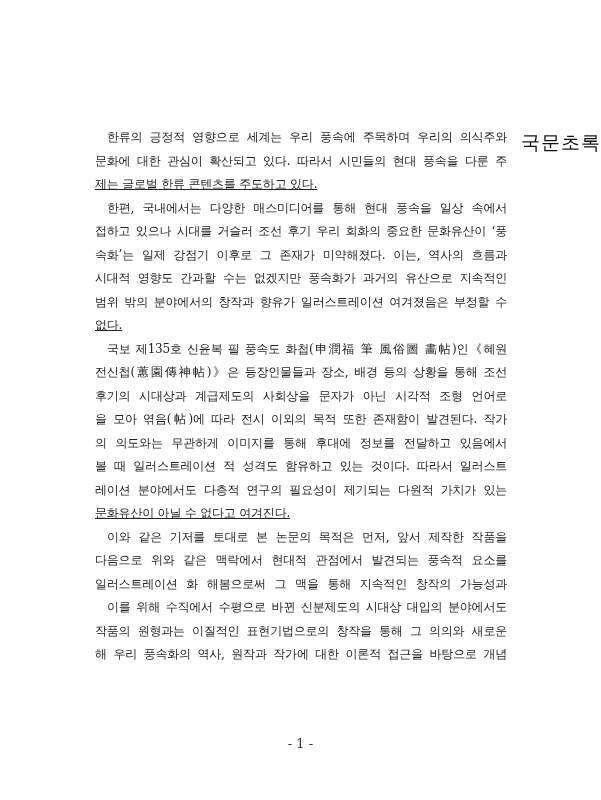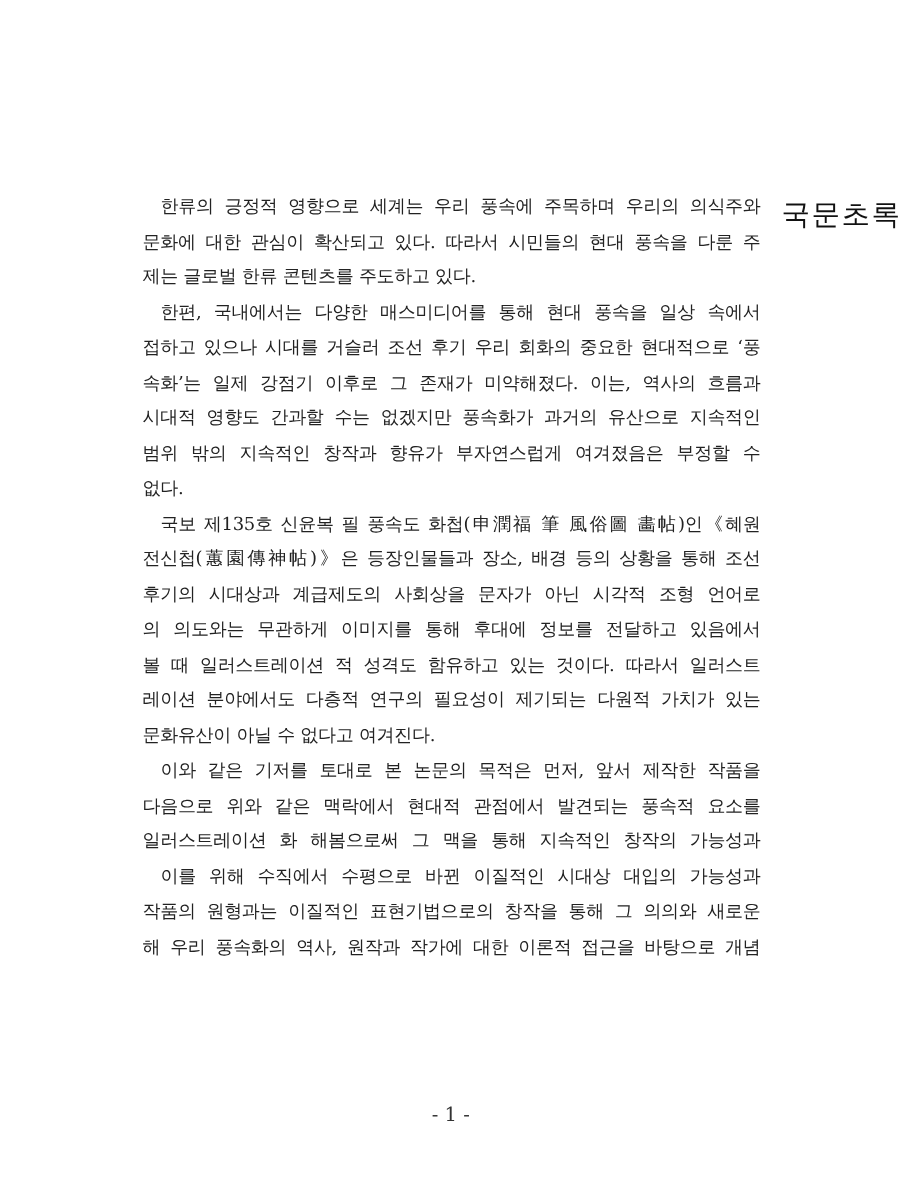--- a/index.html
+++ b/index.html
@@ -15,21 +15,21 @@
     }
     .body {
       position: absolute; left: 95px; top: 126px; width: 412px;
     }
     .line {
       height: 23.5px; line-height: 23.5px; font-size: 12px;
       white-space: nowrap; text-align: justify; text-align-last: justify;
       letter-spacing: -0.2px;
     }
     .line.indent { padding-left: 12px; }
-    .line.last { text-align-last: left; }
+    .line.last { text-align-last: left; text-decoration: underline; }
     .page-number {
       position: absolute; left: 0; width: 601px; top: 736px; text-align: center;
       font-size: 13px; color: #333;
     }
   </style>
 </head>
 <body>
 
 <div class="page">
   <div class="title">국문초록</div>
@@ -37,44 +37,45 @@
   <div class="body">
 
     <div>
       <div class="line indent">한류의 긍정적 영향으로 세계는 우리 풍속에 주목하며 우리의 의식주와</div>
       <div class="line">문화에 대한 관심이 확산되고 있다. 따라서 시민들의 현대 풍속을 다룬 주</div>
       <div class="line last">제는 글로벌 한류 콘텐츠를 주도하고 있다.</div>
     </div>
 
     <div>
       <div class="line indent">한편, 국내에서는 다양한 매스미디어를 통해 현대 풍속을 일상 속에서</div>
-      <div class="line">접하고 있으나 시대를 거슬러 조선 후기 우리 회화의 중요한 현대적으로 ‘풍</div>
+      <div class="line">접하고 있으나 시대를 거슬러 조선 후기 우리 회화의 중요한 문화유산이 ‘풍</div>
       <div class="line">속화’는 일제 강점기 이후로 그 존재가 미약해졌다. 이는, 역사의 흐름과</div>
       <div class="line">시대적 영향도 간과할 수는 없겠지만 풍속화가 과거의 유산으로 지속적인</div>
-      <div class="line">범위 밖의 지속적인 창작과 향유가 부자연스럽게 여겨졌음은 부정할 수</div>
+      <div class="line">범위 밖의 분야에서의 창작과 향유가 일러스트레이션 여겨졌음은 부정할 수</div>
       <div class="line last">없다.</div>
     </div>
 
     <div>
       <div class="line indent">국보 제135호 신윤복 필 풍속도 화첩(申潤福 筆 風俗圖 畵帖)인《혜원</div>
       <div class="line">전신첩(蕙園傳神帖)》은 등장인물들과 장소, 배경 등의 상황을 통해 조선</div>
       <div class="line">후기의 시대상과 계급제도의 사회상을 문자가 아닌 시각적 조형 언어로</div>
+      <div class="line">을 모아 엮음(帖)에 따라 전시 이외의 목적 또한 존재함이 발견된다. 작가</div>
       <div class="line">의 의도와는 무관하게 이미지를 통해 후대에 정보를 전달하고 있음에서</div>
       <div class="line">볼 때 일러스트레이션 적 성격도 함유하고 있는 것이다. 따라서 일러스트</div>
       <div class="line">레이션 분야에서도 다층적 연구의 필요성이 제기되는 다원적 가치가 있는</div>
       <div class="line last">문화유산이 아닐 수 없다고 여겨진다.</div>
     </div>
 
     <div>
       <div class="line indent">이와 같은 기저를 토대로 본 논문의 목적은 먼저, 앞서 제작한 작품을</div>
       <div class="line">다음으로 위와 같은 맥락에서 현대적 관점에서 발견되는 풍속적 요소를</div>
       <div class="line">일러스트레이션 화 해봄으로써 그 맥을 통해 지속적인 창작의 가능성과</div>
     </div>
 
     <div>
-      <div class="line indent">이를 위해 수직에서 수평으로 바뀐 이질적인 시대상 대입의 가능성과</div>
+      <div class="line indent">이를 위해 수직에서 수평으로 바뀐 신분제도의 시대상 대입의 분야에서도</div>
       <div class="line">작품의 원형과는 이질적인 표현기법으로의 창작을 통해 그 의의와 새로운</div>
       <div class="line">해 우리 풍속화의 역사, 원작과 작가에 대한 이론적 접근을 바탕으로 개념</div>
     </div>
   </div>
 
   <div class="page-number">- 1 -</div>
 </div>
 
 </body></html>

